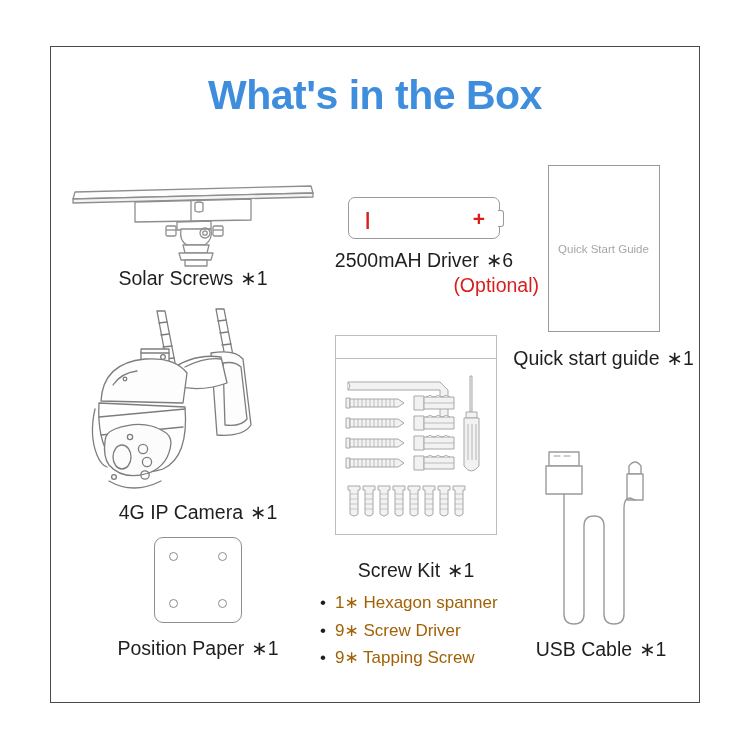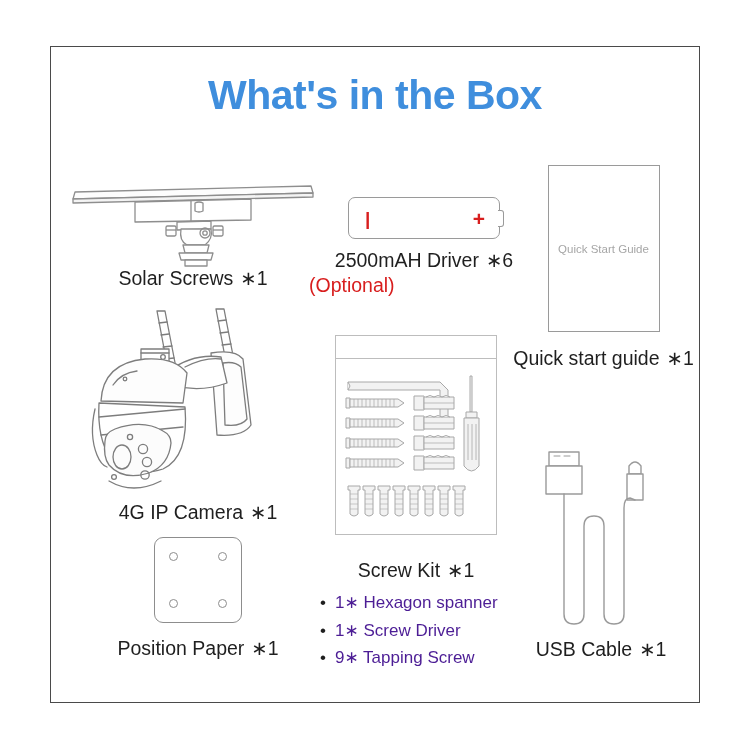--- a/index.html
+++ b/index.html
@@ -53,30 +53,30 @@
     text-align: center;
     white-space: nowrap;
     line-height: 1.2;
   }
   .caption .star {
     margin-left: 7px;
   }
   .caption-red {
     font-size: 19.5px;
     color: #d81e1e;
-    text-align: left;
+    text-align: right;
     white-space: nowrap;
     line-height: 1.35;
   }
   .art {
     position: relative;
   }
   .bullets {
     font-size: 17px;
-    color: #4c1d95;
+    color: #a16207;
     line-height: 1.62;
     list-style: none;
     margin: 0;
     padding: 0;
   }
   .bullets li {
     white-space: nowrap;
     position: relative;
     padding-left: 15px;
   }
@@ -381,21 +381,21 @@
               </g>
             </g>
           </svg>
         </div>
       </div>
       <div class="caption" style="margin-top:16px;">
         <span>Screw Kit</span><span class="star">∗1</span>
       </div>
       <ul class="bullets" style="margin-top:7px; margin-left:14px;">
         <li>1∗ Hexagon spanner</li>
-        <li>1∗ Screw Driver</li>
+        <li>9∗ Screw Driver</li>
         <li>9∗ Tapping Screw</li>
       </ul>
     </div>
 
     <div class="cell" style="left:32px; top:490px; width:230px;">
       <div class="art" style="height:100px; display:flex; justify-content:center; align-items:flex-start;">
         <div class="pos-paper">
           <span class="pp-hole" style="left:14px; top:14px;"></span>
           <span class="pp-hole" style="right:14px; top:14px;"></span>
           <span class="pp-hole" style="left:14px; bottom:14px;"></span>

